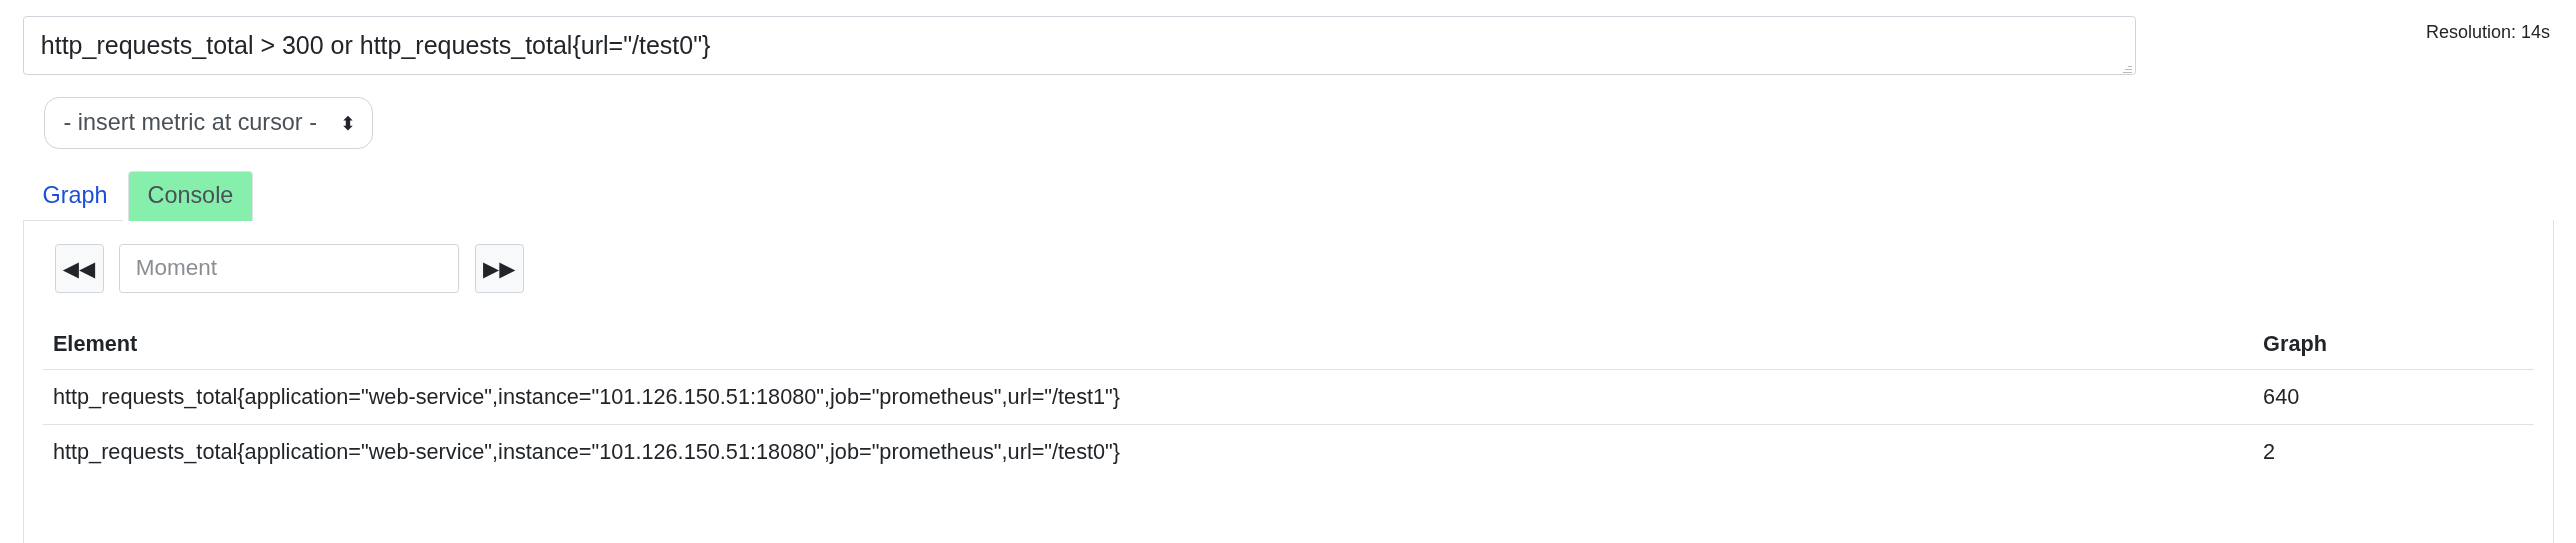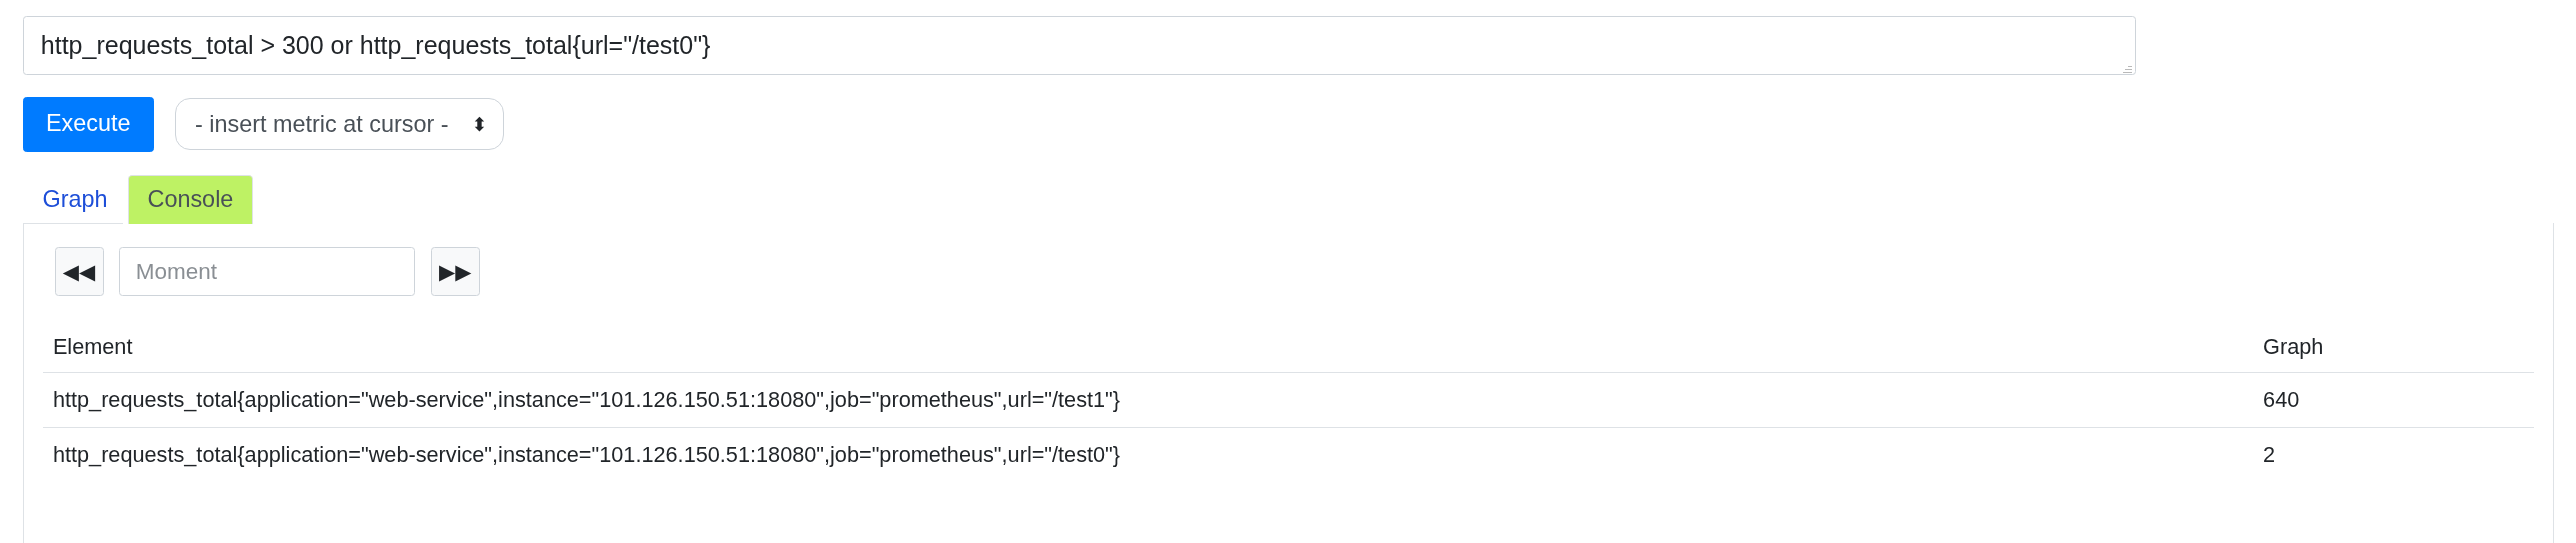--- a/index.html
+++ b/index.html
@@ -147,21 +147,21 @@
     border-bottom: none;
     border-radius: 4.3px 4.3px 0 0;
     cursor: pointer;
     background: transparent;
   }
   .tab.inactive {
     color: #1d4ed8;
   }
   .tab.active {
     color: #495057;
-    background: #bef264;
+    background: #86efac;
     border-color: #dee2e6;
   }
 
   
   .tab-panel {
     margin: 0 22.5px 0 22.5px;
     border: 0.9px solid #dee2e6;
     border-top: none;
     box-sizing: border-box;
     padding: 0 19px 0 19px;
@@ -195,21 +195,21 @@
     color: #212529;
     font-size: 21px;
     line-height: 1;
     display: flex;
     align-items: center;
     justify-content: center;
     cursor: pointer;
     padding: 0;
   }
   .moment-input {
-    width: 296px;
+    width: 340px;
     height: 49px;
     box-sizing: border-box;
     margin: 0 15.6px;
     border: 0.9px solid #ced4da;
     border-radius: 3.5px;
     background: #fff;
     font-family: "Liberation Sans", sans-serif;
     font-size: 22.5px;
     color: #212529;
     padding: 0 15.6px;
@@ -219,21 +219,21 @@
 
   
   .results-table {
     width: 100%;
     border-collapse: collapse;
     margin-top: 26px;
     font-size: 21.7px;
   }
   .results-table th {
     text-align: left;
-    font-weight: normal;
+    font-weight: bold;
     color: #212529;
     padding: 12px 10.4px 12px 10.4px;
     border-bottom: 1.7px solid #dee2e6;
     white-space: nowrap;
   }
   .results-table td {
     text-align: left;
     padding: 14px 10.4px 14px 10.4px;
     border-top: 0.9px solid #dee2e6;
     color: #212529;
@@ -250,25 +250,25 @@
   <div class="query-row">
     <div class="expression-wrap">
       <textarea class="expression-input" placeholder="Expression (press Shift+Enter for newlines)" style="">http_requests_total &gt; 300 or http_requests_total{url="/test0"}</textarea>
       <span class="resize-grip">
         <i></i>
           <i></i>
           <i></i>
       </span>
     </div>
     <div class="stats">
+      <div>Resolution: 14s</div>
     </div>
   </div>
 
   <div class="controls-row">
-    <button class="execute-btn">Execute</button>
     <div class="metric-select">
       <span>- insert metric at cursor -</span>
       <span class="caret">⬍</span>
     </div>
   </div>
 
   <div class="tabs">
     <div class="tab inactive">Graph</div>
     <div class="tab active">Console</div>
   </div>

